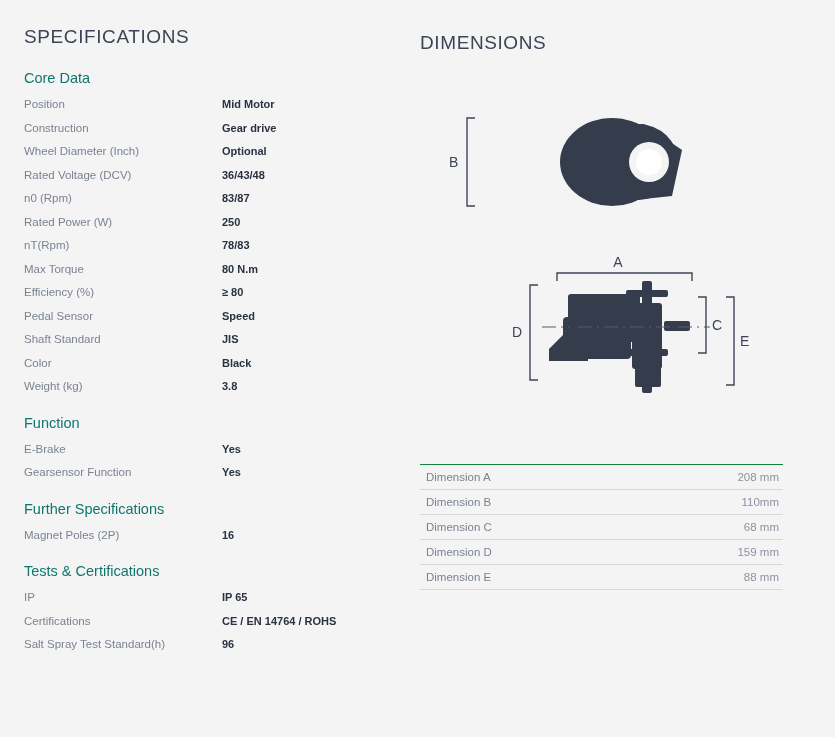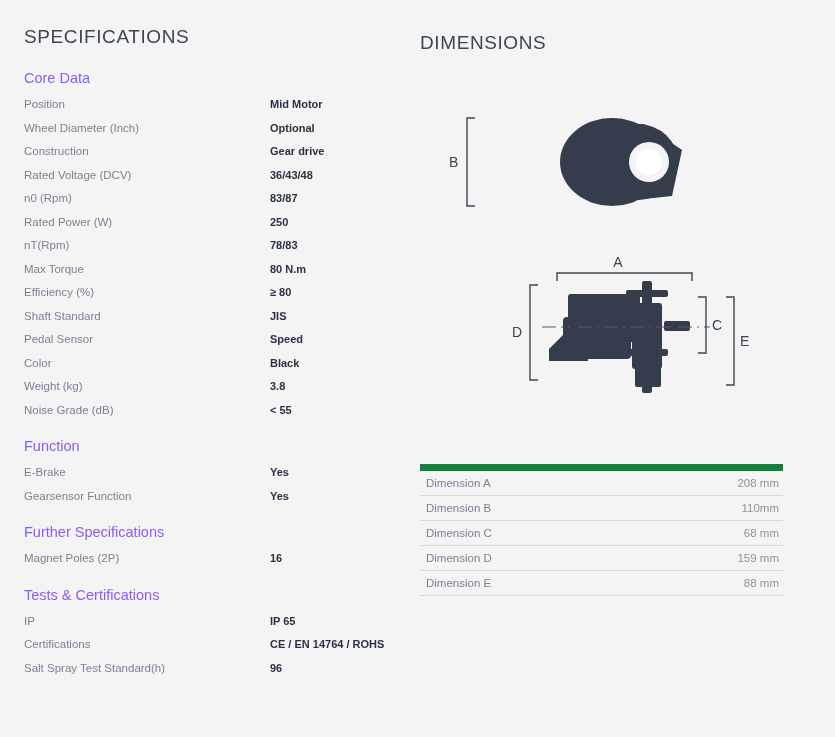--- a/index.html
+++ b/index.html
@@ -34,32 +34,31 @@
   }
   .section-title {
     font-size: 19px;
     letter-spacing: 0.6px;
     color: #3c4555;
     font-weight: 400;
     margin: 0 0 22px 0;
   }
   .group-title {
     font-size: 14.5px;
-    color: #8b5cf6;
+    color: #0f766e;
     font-weight: 400;
     margin: 0 0 7px 0;
   }
   .group {
     margin-bottom: 16px;
   }
   .spec-row {
     display: flex;
     align-items: baseline;
     line-height: 23.5px;
-    gap: 48px;
   }
   .spec-label {
     width: 198px;
     flex: 0 0 198px;
     font-size: 11.5px;
     color: #7a8292;
     font-weight: 400;
   }
   .spec-value {
     font-size: 11px;
@@ -85,21 +84,21 @@
     position: absolute;
     left: 0;
     top: 432px;
     width: 363px;
     border-collapse: collapse;
   }
   .dim-table tr {
     border-bottom: 1px solid #d8d8d8;
   }
   .dim-table tr:first-child {
-    border-top: 7px solid #15803d;
+    border-top: 1px solid #15803d;
   }
   .dim-table td {
     padding: 6px 4px 6px 6px;
     font-size: 11.5px;
     color: #7a8292;
   }
   .dim-table td.val {
     text-align: right;
     width: 150px;
     color: #8c93a1;
@@ -119,28 +118,28 @@
     <h1 class="section-title">SPECIFICATIONS</h1>
 
     <div class="group">
       <div class="group-title">Core Data</div>
 
       <div class="spec-row">
         <div class="spec-label">Position</div>
         <div class="spec-value">Mid Motor</div>
       </div>
       <div class="spec-row">
+        <div class="spec-label">Construction</div>
+        <div class="spec-value">Gear drive</div>
+      </div>
+      <div class="spec-row">
         <div class="spec-label">Wheel Diameter (Inch)</div>
         <div class="spec-value">Optional</div>
       </div>
       <div class="spec-row">
-        <div class="spec-label">Construction</div>
-        <div class="spec-value">Gear drive</div>
-      </div>
-      <div class="spec-row">
         <div class="spec-label">Rated Voltage (DCV)</div>
         <div class="spec-value">36/43/48</div>
       </div>
       <div class="spec-row">
         <div class="spec-label">n0 (Rpm)</div>
         <div class="spec-value">83/87</div>
       </div>
       <div class="spec-row">
         <div class="spec-label">Rated Power (W)</div>
         <div class="spec-value">250</div>
@@ -151,38 +150,34 @@
       </div>
       <div class="spec-row">
         <div class="spec-label">Max Torque</div>
         <div class="spec-value">80 N.m</div>
       </div>
       <div class="spec-row">
         <div class="spec-label">Efficiency (%)</div>
         <div class="spec-value">≥ 80</div>
       </div>
       <div class="spec-row">
+        <div class="spec-label">Pedal Sensor</div>
+        <div class="spec-value">Speed</div>
+      </div>
+      <div class="spec-row">
         <div class="spec-label">Shaft Standard</div>
         <div class="spec-value">JIS</div>
       </div>
       <div class="spec-row">
-        <div class="spec-label">Pedal Sensor</div>
-        <div class="spec-value">Speed</div>
-      </div>
-      <div class="spec-row">
         <div class="spec-label">Color</div>
         <div class="spec-value">Black</div>
       </div>
       <div class="spec-row">
         <div class="spec-label">Weight (kg)</div>
         <div class="spec-value">3.8</div>
-      </div>
-      <div class="spec-row">
-        <div class="spec-label">Noise Grade (dB)</div>
-        <div class="spec-value">&lt; 55</div>
       </div>
     </div>
 
     <div class="group">
       <div class="group-title">Function</div>
       <div class="spec-row">
         <div class="spec-label">E-Brake</div>
         <div class="spec-value">Yes</div>
       </div>
       <div class="spec-row">

